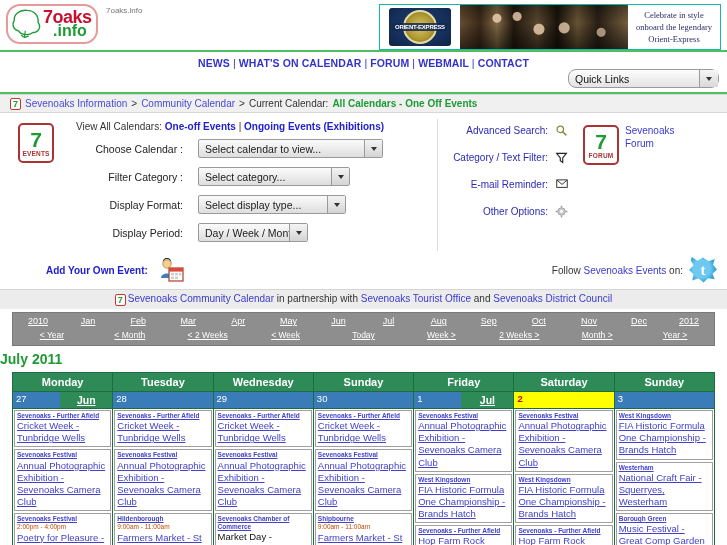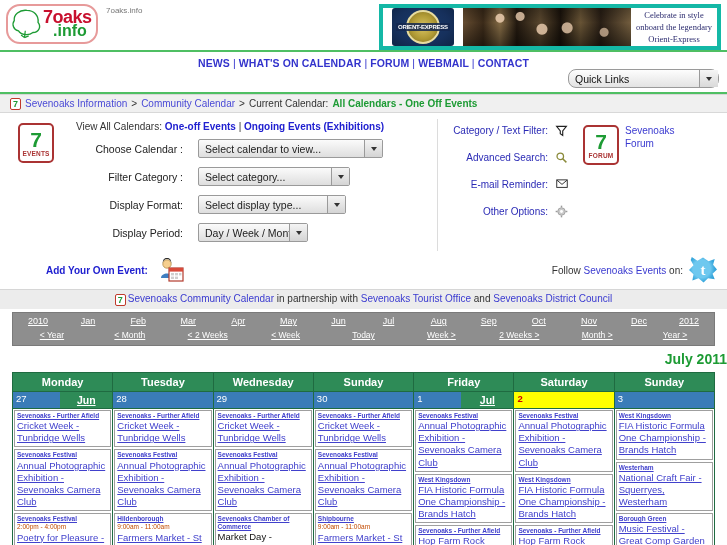--- a/index.html
+++ b/index.html
@@ -36,21 +36,21 @@
   .logo-info {
     font-size: 16px; font-weight: bold; color: #1d9b34;
     margin-left: 10px; display: block; margin-top: -2px;
   }
   .site-sub {
     font-size: 8px; color: #777; margin-left: 8px; margin-top: 2px;
   }
   .banner {
     margin-left: auto;
     width: 342px; height: 46px;
-    border: 4px solid #14b8a6;
+    border: 1px solid #14b8a6;
     display: flex; align-items: center;
     background: #fff; overflow: hidden;
   }
   .banner-badge {
     width: 80px; height: 42px;
     display:flex; align-items:center; justify-content:center;
     background: #ffffff;
   }
   .oe-emblem {
     width: 62px; height: 38px;
@@ -241,21 +241,21 @@
   .mn-row a {
     flex: 1; text-align: center;
     color: #ffffff; font-size: 9px;
     text-decoration: underline;
     padding: 2px 0;
     white-space: nowrap;
   }
   .mn-row.r2 a { font-size: 8.5px; }
 
   .monthtitle {
-    text-align: right; color: #1d9b34;
+    text-align: left; color: #1d9b34;
     font-size: 14px; font-weight: bold;
     padding: 5px 0 5px 0;
     font-family: "Liberation Sans", sans-serif;
   }
 
   
   .caltable {
     width: 703px; margin: 0 12px;
     border-collapse: collapse;
     table-layout: fixed;
@@ -423,33 +423,33 @@
         <span>Day / Week / Month...</span>
         <span class="qarrow">
             <i class="caret-d"></i>
           </span>
       </div>
     </div>
   </div>
 
   <div class="panel-right">
     <div class="orow">
-      <span>Category / Text Filter:</span>
-      <span class="oicon">
-        <svg viewBox="0 0 16 16" width="13" height="13">
-            <path d="M2 3 H14 L9.5 8.5 V14 L6.5 12 V8.5 Z" fill="none" stroke="#222" stroke-width="1.4"></path>
-          </svg>
-      </span>
-    </div>
-    <div class="orow">
       <span>Advanced Search:</span>
       <span class="oicon">
         <svg viewBox="0 0 16 16" width="13" height="13">
             <circle cx="6.5" cy="6.5" r="4" fill="none" stroke="#8a8a3a" stroke-width="1.6"></circle>
             <line x1="9.5" y1="9.5" x2="14" y2="14" stroke="#8a8a3a" stroke-width="1.8"></line>
+          </svg>
+      </span>
+    </div>
+    <div class="orow">
+      <span>Category / Text Filter:</span>
+      <span class="oicon">
+        <svg viewBox="0 0 16 16" width="13" height="13">
+            <path d="M2 3 H14 L9.5 8.5 V14 L6.5 12 V8.5 Z" fill="none" stroke="#222" stroke-width="1.4"></path>
           </svg>
       </span>
     </div>
     <div class="orow">
       <span>E-mail Reminder:</span>
       <span class="oicon">
         <svg viewBox="0 0 16 16" width="14" height="12">
             <rect x="1" y="2.5" width="14" height="10" fill="#fff" stroke="#222" stroke-width="1.2"></rect>
             <path d="M1.4 3 L8 8.5 L14.6 3" fill="none" stroke="#222" stroke-width="1.2"></path>
           </svg>

